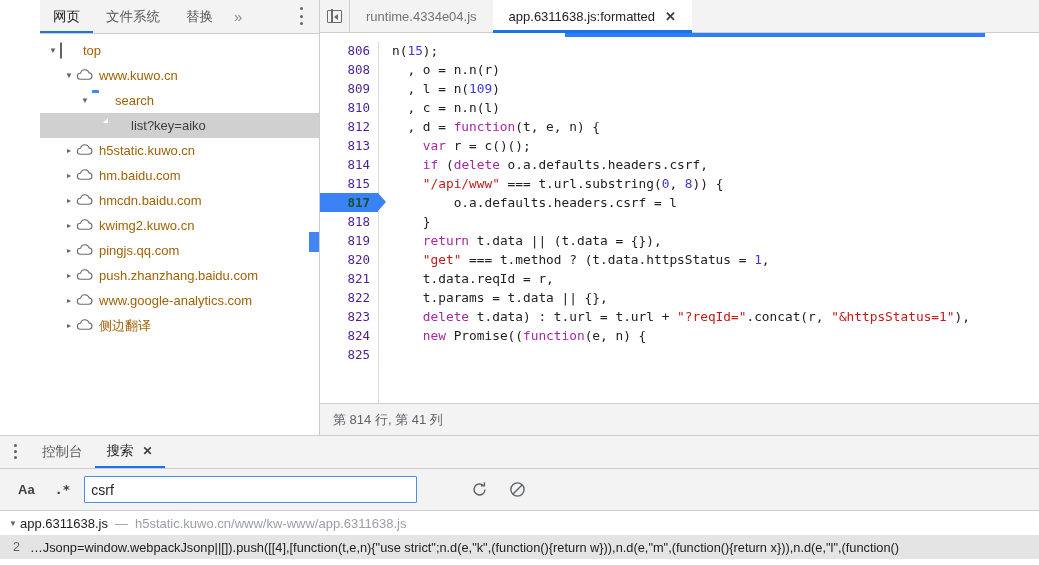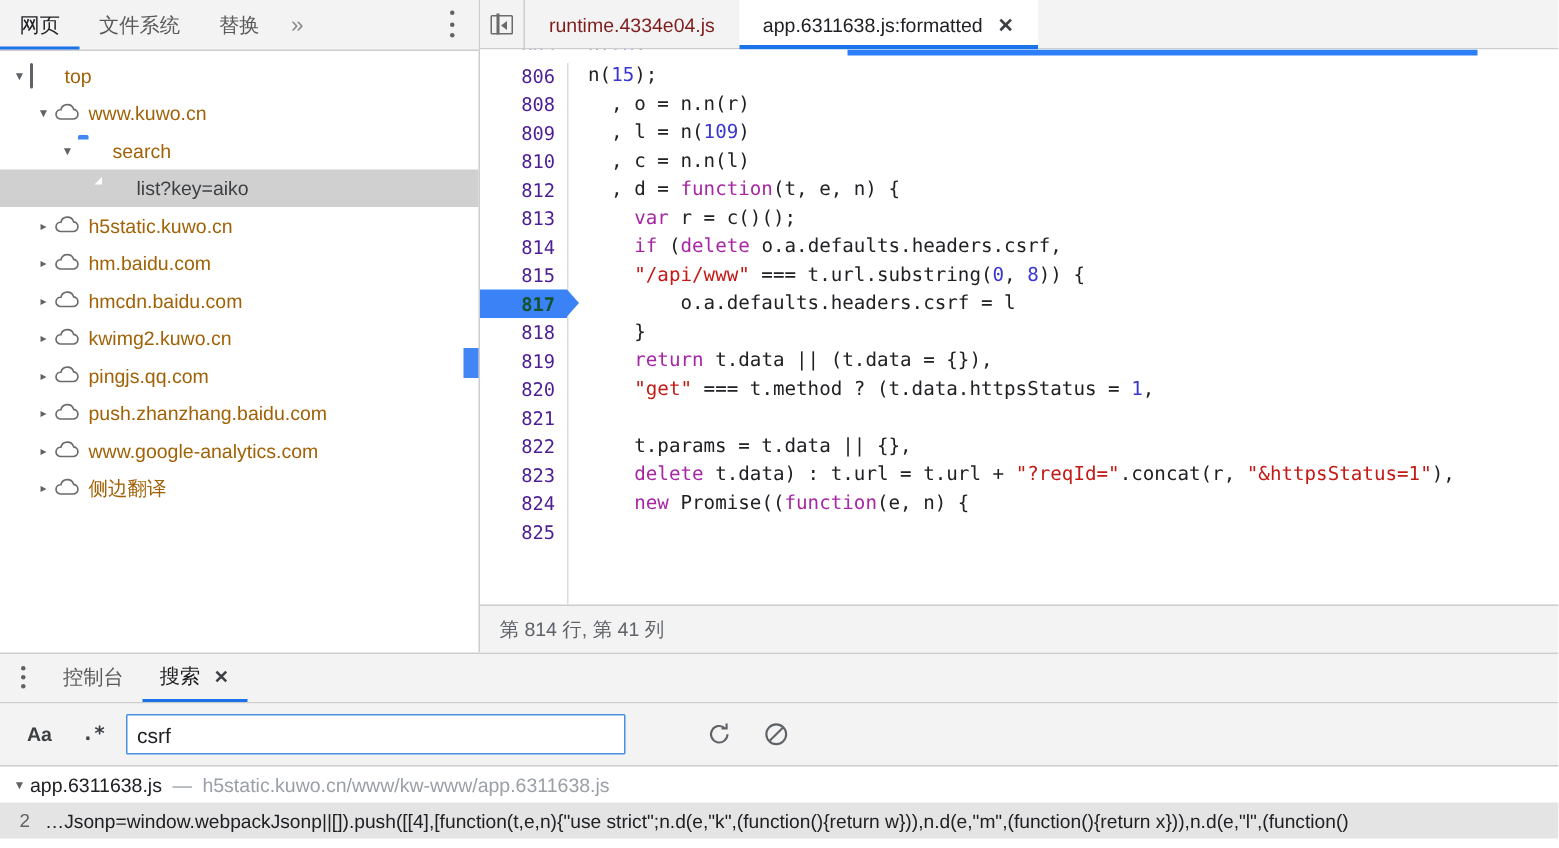--- a/index.html
+++ b/index.html
@@ -12,21 +12,21 @@
     -webkit-font-smoothing: antialiased;
   }
   .app { position: relative; width: 1039px; height: 565px; }
 
   
   .top-row { position: absolute; left:0; top:0; width:1039px; height:435px; }
 
   
   .navigator {
     position: absolute; left:0; top:0; width:320px; height:435px;
-    background:#fff; border-right:1px solid #cdcdcd;
+    background:#fff; border-right:1px solid #cdcdcd;padding-left:40px;
   }
   .nav-tabs {
     height:34px; display:flex; align-items:flex-end;
     border-bottom:1px solid #cdcdcd; background:#f3f3f3;
     position:relative;
   }
   .nav-tab {
     padding:0 13px; height:33px; line-height:33px;
     font-size:13.5px; color:#5a5a5a; cursor:default;
     white-space:nowrap;
@@ -81,21 +81,21 @@
     border-right:1px solid #cdcdcd; cursor:default;
   }
   .panel-icon .pbox { width:15px; height:13px; border:1.5px solid #6b6b6b; position:relative; border-radius:1px; }
   .panel-icon .pbox:before { content:""; position:absolute; left:3px; top:-1.5px; bottom:-1.5px; width:1.5px; background:#6b6b6b; }
   .panel-icon .pbox:after {
     content:""; position:absolute; left:6px; top:3px;
     border-style:solid; border-width:3px 4px 3px 0; border-color:transparent #6b6b6b transparent transparent;
   }
   .ed-tab {
     padding:0 16px; display:flex; align-items:center;
-    font-size:13px; color:#7f1d1d; cursor:default; white-space:nowrap;
+    font-size:13px; color:#737373; cursor:default; white-space:nowrap;
     position:relative;
   }
   .ed-tab.active { color:#202124; background:#fff; }
   .ed-tab.active:after {
     content:""; position:absolute; left:0; right:0; bottom:-1px; height:3px; background:#1a73e8;
   }
   .ed-tab .tabclose { margin-left:10px; font-size:13px; color:#3c4043; font-weight:bold; }
 
   .code-area { position:absolute; left:0; top:33px; width:719px; height:370px; overflow:hidden; background:#fff; }
   .code-scroll { position:relative; }
@@ -347,21 +347,21 @@
             <div class="code-row"><span class="ln">809</span><span class="src"><span class="pl">  , l = n(</span><span class="num">109</span><span class="pl">)</span></span></div>
             <div class="code-row"><span class="ln">810</span><span class="src"><span class="pl">  , c = n.n(l)</span></span></div>
             <div class="code-row"><span class="ln">812</span><span class="src"><span class="pl">  , d = </span><span class="kw">function</span><span class="pl">(t, e, n) {</span></span></div>
             <div class="code-row"><span class="ln">813</span><span class="src"><span class="pl">    </span><span class="kw">var</span><span class="pl"> r = c()();</span></span></div>
             <div class="code-row"><span class="ln">814</span><span class="src"><span class="pl">    </span><span class="kw">if</span><span class="pl"> (</span><span class="kw">delete</span><span class="pl"> o.a.defaults.headers.csrf,</span></span></div>
             <div class="code-row"><span class="ln">815</span><span class="src"><span class="pl">    </span><span class="str">"/api/www"</span><span class="pl"> === t.url.substring(</span><span class="num">0</span><span class="pl">, </span><span class="num">8</span><span class="pl">)) {</span></span></div>
             <div class="code-row hl"><div class="hl-badge"></div><span class="ln">817</span><span class="src"><span class="pl">        o.a.defaults.headers.csrf = l</span></span></div>
             <div class="code-row"><span class="ln">818</span><span class="src"><span class="pl">    }</span></span></div>
             <div class="code-row"><span class="ln">819</span><span class="src"><span class="pl">    </span><span class="kw">return</span><span class="pl"> t.data || (t.data = {}),</span></span></div>
             <div class="code-row"><span class="ln">820</span><span class="src"><span class="pl">    </span><span class="str">"get"</span><span class="pl"> === t.method ? (t.data.httpsStatus = </span><span class="num">1</span><span class="pl">,</span></span></div>
-            <div class="code-row"><span class="ln">821</span></div>
+            <div class="code-row"><span class="ln">821</span><span class="src"><span class="pl">    t.data.reqId = r,</span></span></div>
             <div class="code-row"><span class="ln">822</span><span class="src"><span class="pl">    t.params = t.data || {},</span></span></div>
             <div class="code-row"><span class="ln">823</span><span class="src"><span class="pl">    </span><span class="kw">delete</span><span class="pl"> t.data) : t.url = t.url + </span><span class="str">"?reqId="</span><span class="pl">.concat(r, </span><span class="str">"&amp;httpsStatus=1"</span><span class="pl">),</span></span></div>
             <div class="code-row"><span class="ln">824</span><span class="src"><span class="pl">    </span><span class="kw">new</span><span class="pl"> Promise((</span><span class="kw">function</span><span class="pl">(e, n) {</span></span></div>
             <div class="code-row"><span class="ln">825</span><span class="src"></span></div>
           </div>
         <div class="code-topfade"></div>
         <div class="ed-hscroll"></div>
       </div>
 
       <div class="ed-status">

